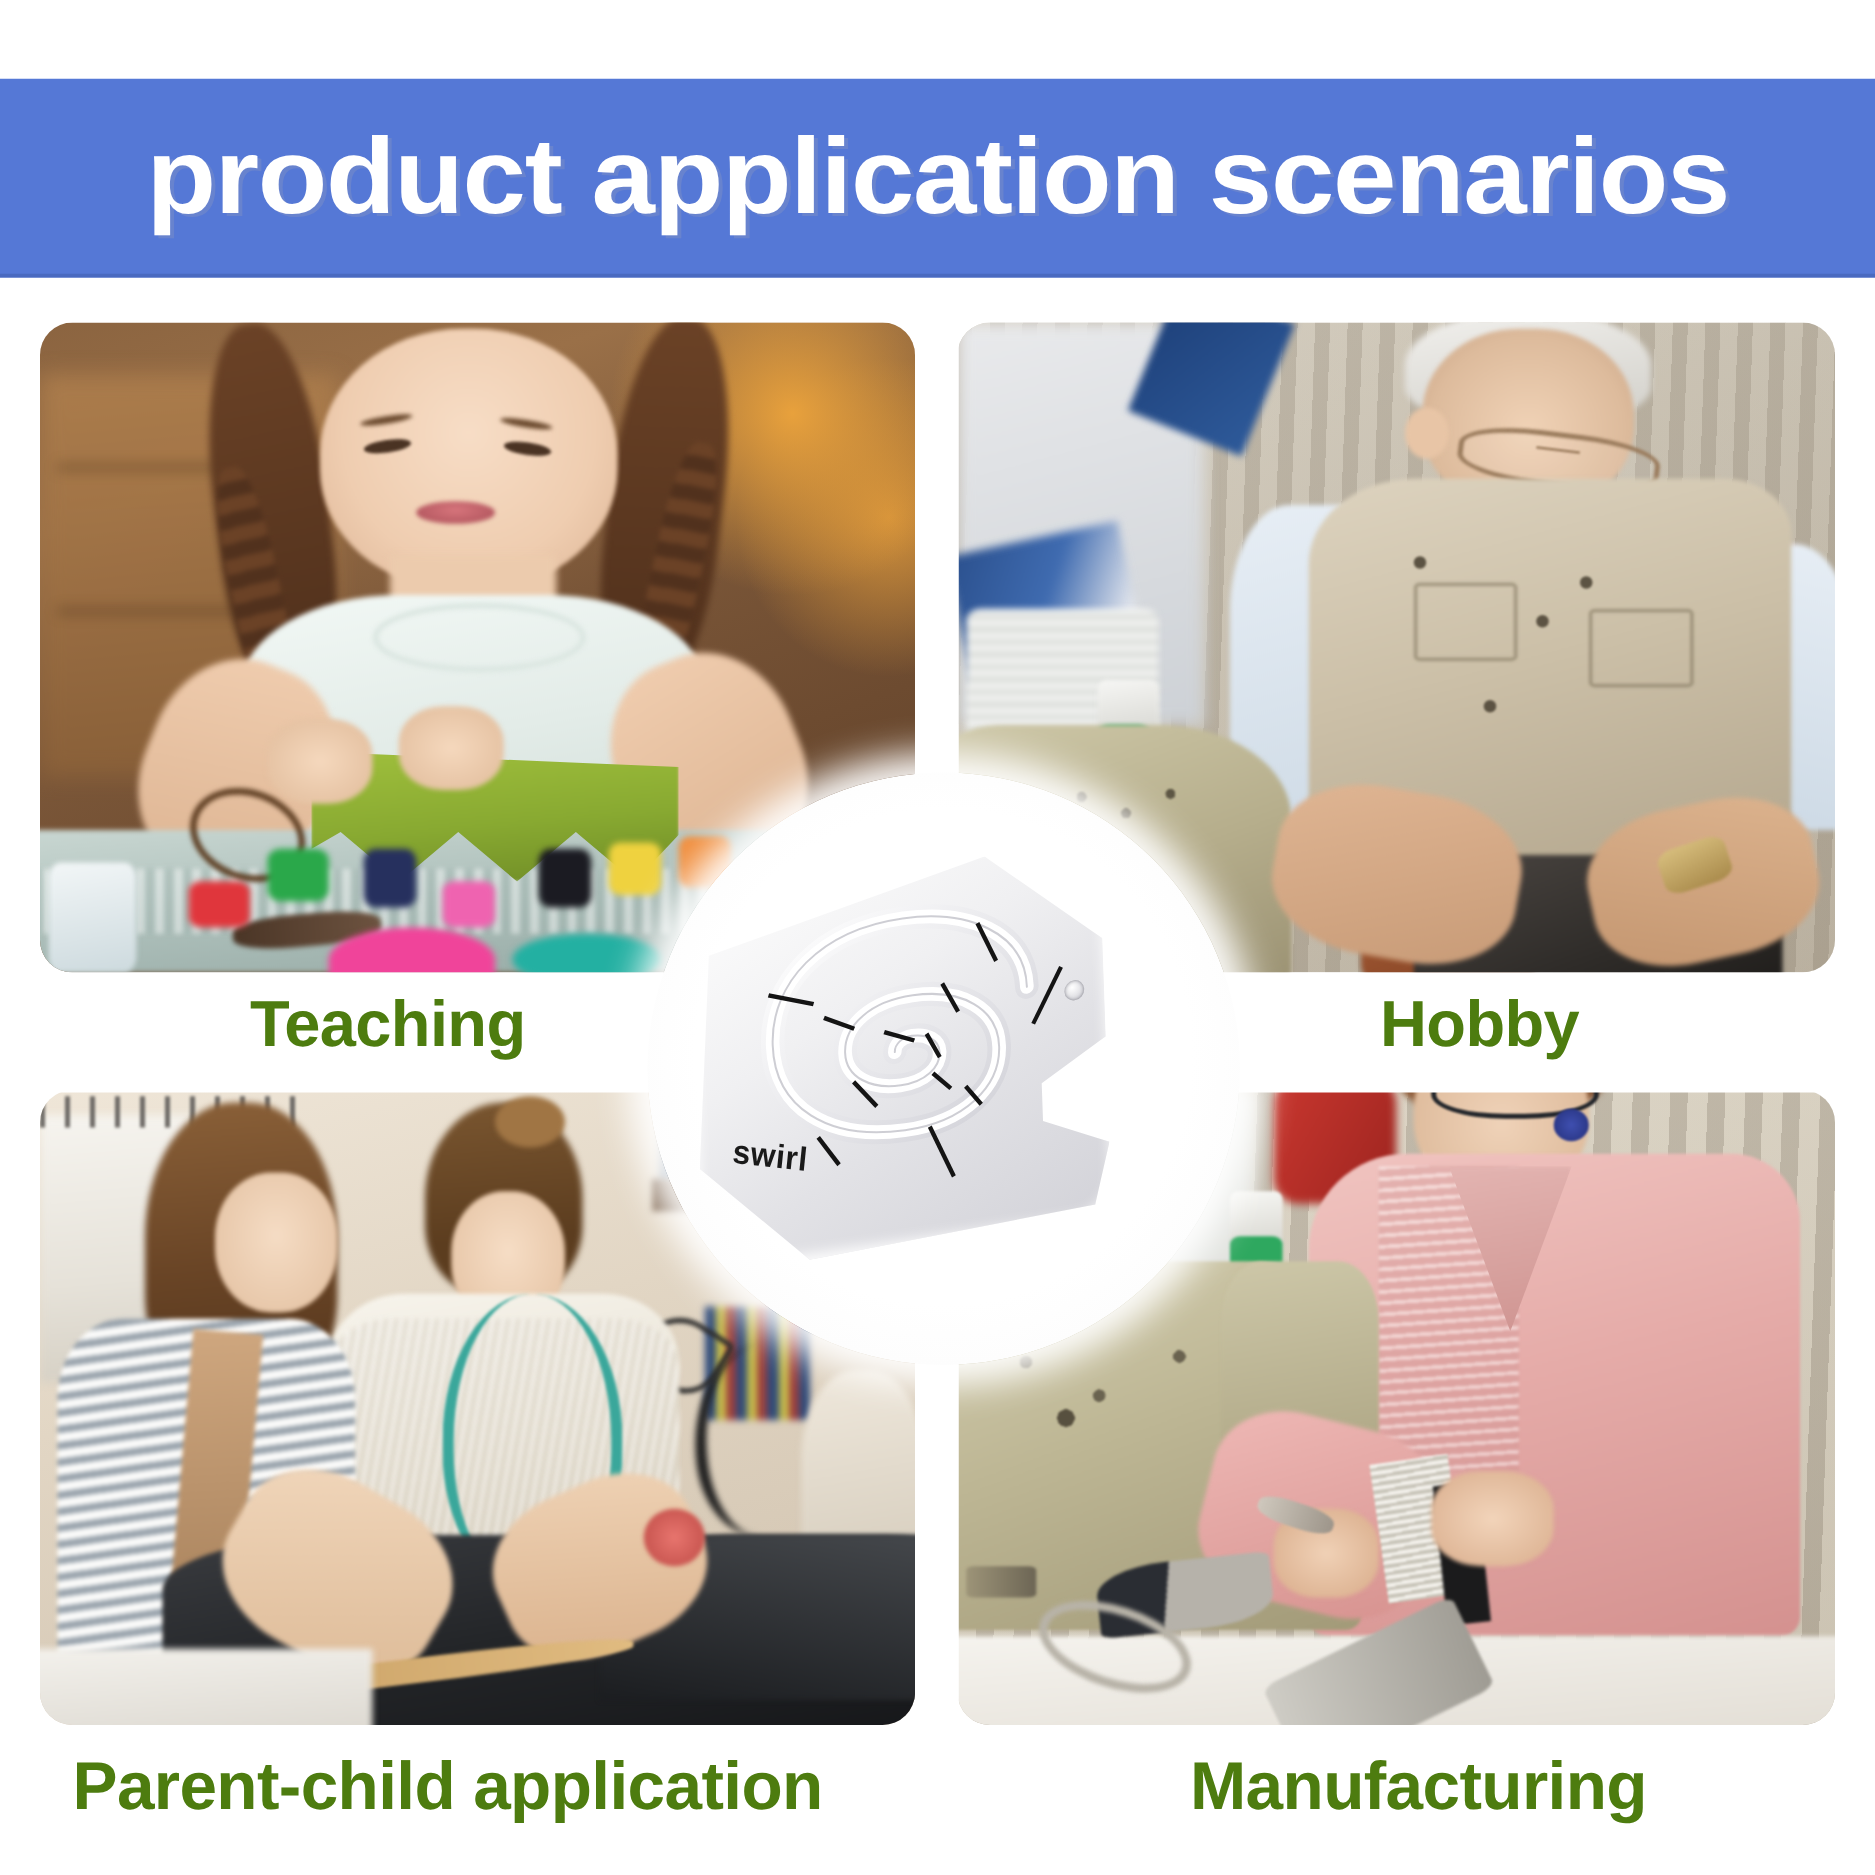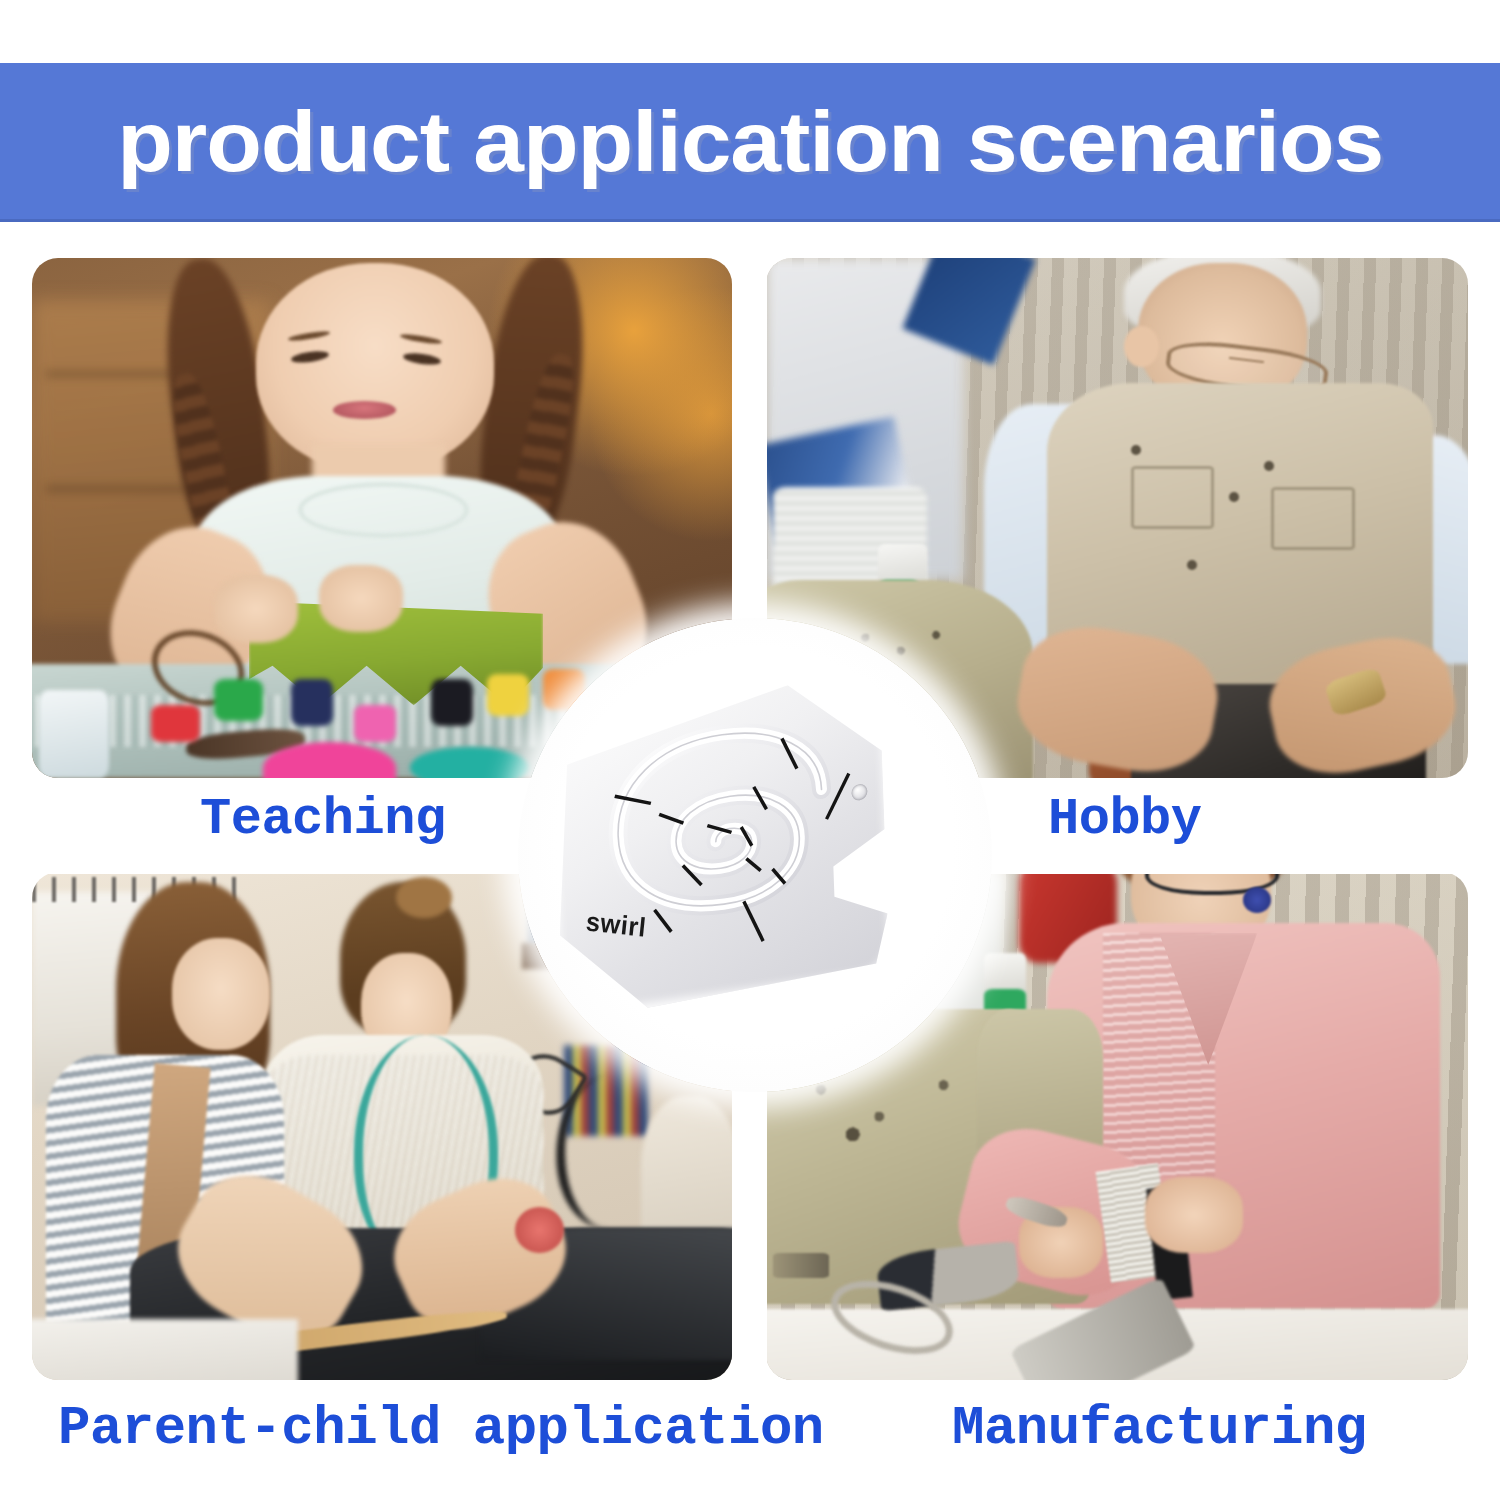--- a/index.html
+++ b/index.html
@@ -49,29 +49,29 @@
   #panel-teaching      { left: 32px;  top: 258px;  width: 700px; height: 520px; }
   #panel-hobby         { left: 766px; top: 258px;  width: 702px; height: 520px; }
   #panel-parent-child  { left: 32px;  top: 872px;  width: 700px; height: 508px; }
   #panel-manufacturing { left: 766px; top: 872px;  width: 702px; height: 508px; }
 
   .photo { position: absolute; inset: 0; }
 
   
   .caption {
     position: absolute;
-    color: #1d4ed8;
-    font-family: Liberation Mono, monospace;
+    color: #4d7c0f;
+    font-family: Liberation Sans, sans-serif;
     font-size: 52px;
     font-weight: bold;
     letter-spacing: -0.5px;
     white-space: nowrap;
   }
   #cap-teaching      { left: 200px;  top: 790px; }
-  #cap-hobby         { left: 1048px; top: 790px; }
+  #cap-hobby         { left: 1104px; top: 790px; }
   #cap-parent-child  { left: 58px;   top: 1398px; font-size: 54px; }
   #cap-manufacturing { left: 952px;  top: 1398px; font-size: 54px; }
 
   
   .p1-bg {
     position:absolute; inset:0;
     background:
       radial-gradient(ellipse 30% 40% at 86% 14%, #e8a13c 0%, rgba(232,161,60,0) 70%),
       radial-gradient(ellipse 25% 35% at 97% 30%, #d4923a 0%, rgba(212,146,58,0) 70%),
       linear-gradient(160deg,#8b6440 0%,#9a7048 22%,#7a5638 48%,#6d4b30 70%,#5e4029 100%);

